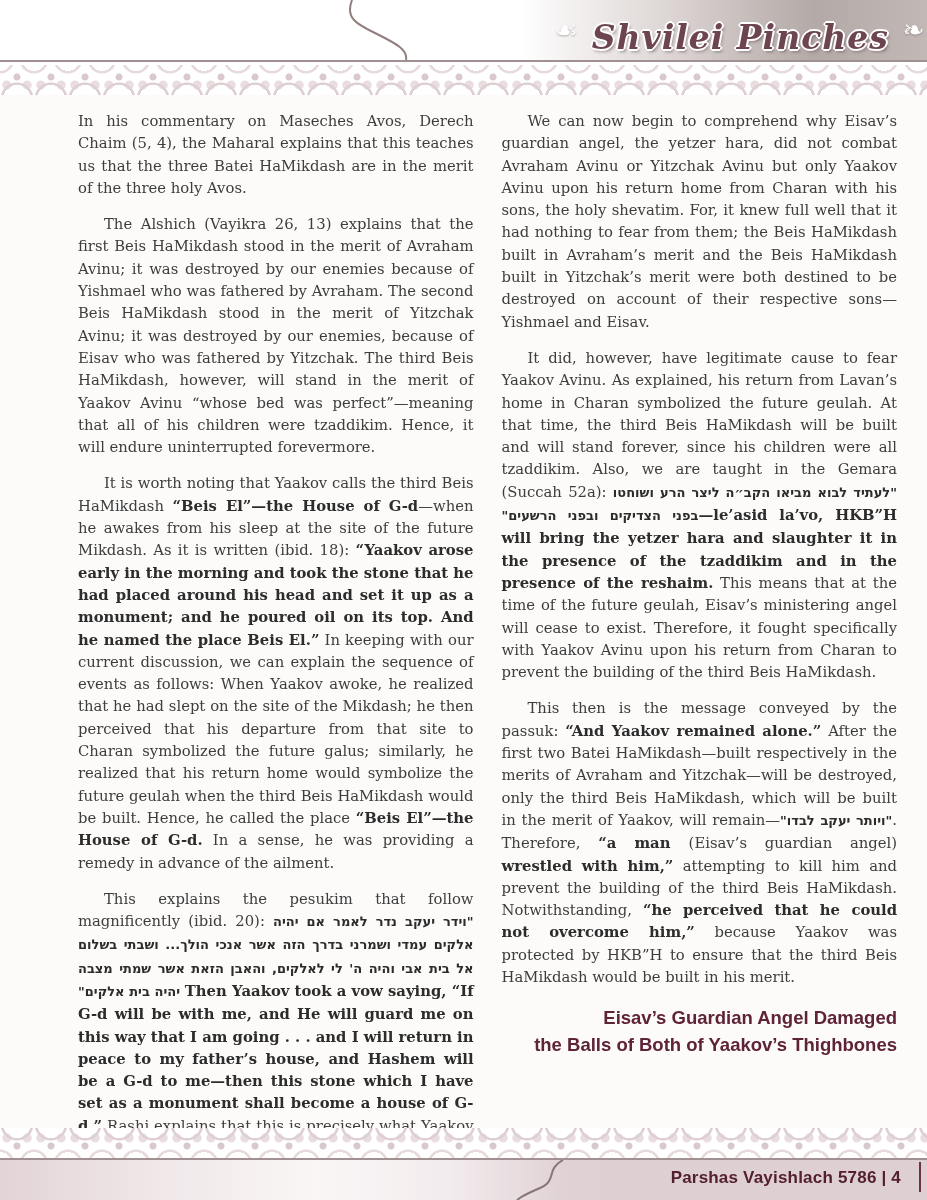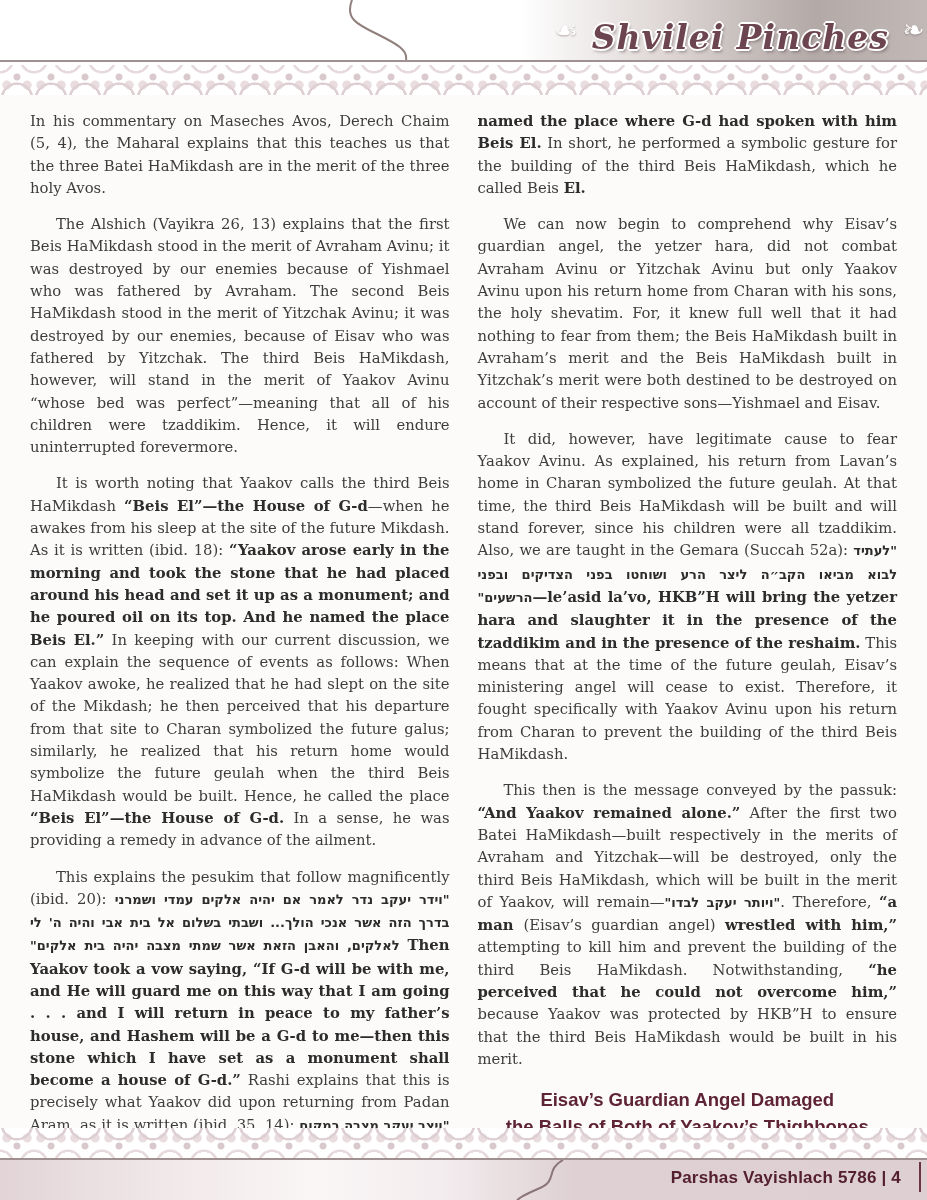--- a/index.html
+++ b/index.html
@@ -44,36 +44,36 @@
       radial-gradient(circle at 100% -6px, transparent 12px, #e7dadd 12px, #e7dadd 14px, transparent 15px),
       radial-gradient(circle at 50% 12px, #d9c9cd 3px, transparent 4px),
       radial-gradient(circle at 20% 20px, #e9dde0 4px, transparent 5px),
       radial-gradient(circle at 80% 20px, #e9dde0 4px, transparent 5px);
     background-size:34px 30px; background-repeat:repeat-x;
   }
   .lace.flip { transform:scaleY(-1); }
 
   
   .content {
-    display:flex; gap:28px; padding:15px 30px 0 30px; height:1033px; overflow:hidden;
+    display:flex; gap:28px; padding:15px 30px 0 30px; height:1033px; overflow:hidden;margin-left:48px;
   }
   .col { width:420px; }
   .para {
     font-size:14.8px; line-height:22.3px; text-align:justify; color:#3d3d3d;
     margin-bottom:14px;
   }
   .para.indent { text-indent:26px; }
   .b { font-weight:bold; color:#2c2c2c; }
   .he {
     font-family:"DejaVu Sans", sans-serif; font-weight:bold; font-size:13px;
     unicode-bidi:isolate; color:#2c2c2c;
   }
   .section-heading {
     font-family:"Liberation Sans", sans-serif; font-weight:bold;
-    color:#5e2336; text-align:center; font-size:18.5px; line-height:1.45;
+    color:#5e2336; text-align:right; font-size:18.5px; line-height:1.45;
     margin:17px 0 15px 0; white-space:pre-line;
   }
 
   
   .footer-band {
     position:relative; height:42px;
     background:linear-gradient(90deg,#e2d4d7 0%,#efe6e8 16%,#faf6f6 34%,#f3ecee 48%,#ded0d3 62%,#ddcfd2 100%);
   }
   .footer-curve { position:absolute; left:0; top:0; }
   .page-label {
@@ -105,21 +105,20 @@
   <div class="lace"></div>
 
   <div class="content">
     <div class="col">
         <p class="para"><span>In his commentary on Maseches Avos, Derech Chaim (5, 4), the Maharal explains that this teaches us that the three Batei HaMikdash are in the merit of the three holy Avos.</span></p>
         <p class="para indent"><span>The Alshich (Vayikra 26, 13) explains that the first Beis HaMikdash stood in the merit of Avraham Avinu; it was destroyed by our enemies because of Yishmael who was fathered by Avraham.  The second Beis HaMikdash stood in the merit of Yitzchak Avinu; it was destroyed by our enemies, because of Eisav who was fathered by Yitzchak.  The third Beis HaMikdash, however, will stand in the merit of Yaakov Avinu “whose bed was perfect”—meaning that all of his children were tzaddikim.  Hence, it will endure uninterrupted forevermore.</span></p>
         <p class="para indent"><span>It is worth noting that Yaakov calls the third Beis HaMikdash </span><span class="b">“Beis El”—the House of G-d</span><span>—when he awakes from his sleep at the site of the future Mikdash.  As it is written (ibid. 18): </span><span class="b">“Yaakov arose early in the morning and took the stone that he had placed around his head and set it up as a monument; and he poured oil on its top.  And he named the place Beis El.”</span><span>  In keeping with our current discussion, we can explain the sequence of events as follows: When Yaakov awoke, he realized that he had slept on the site of the Mikdash; he then perceived that his departure from that site to Charan symbolized the future galus; similarly, he realized that his return home would symbolize the future geulah when the third Beis HaMikdash would be built.  Hence, he called the place </span><span class="b">“Beis El”—the House of G-d.</span><span>  In a sense, he was providing a remedy in advance of the ailment.</span></p>
         <p class="para indent"><span>This explains the pesukim that follow magnificently (ibid. 20): </span><span class="he" dir="rtl">"וידר יעקב נדר לאמר אם יהיה אלקים עמדי ושמרני בדרך הזה אשר אנכי הולך... ושבתי בשלום אל בית אבי והיה ה' לי לאלקים, והאבן הזאת אשר שמתי מצבה יהיה בית אלקים"</span><span>  </span><span class="b">Then Yaakov took a vow saying, “If G-d will be with me, and He will guard me on this way that I am going . . . and I will return in peace to my father’s house, and Hashem will be a G-d to me—then this stone which I have set as a monument shall become a house of G-d.”</span><span>  Rashi explains that this is precisely what Yaakov did upon returning from Padan Aram, as it is written (ibid. 35, 14): </span><span class="he" dir="rtl">"ויצב יעקב מצבה במקום אשר דיבר אתו מצבת אבן ויסך עליה נסך ויצוק עליה שמן. ויקרא יעקב את שם המקום אשר דיבר אתו שם אלקים בית אל"</span></p>
       </div>
     <div class="col">
-        <p class="para"><span class="b">named the place where G-d had spoken with him Beis El.</span><span>  In short, he performed a symbolic gesture for the building of the third Beis HaMikdash, which he called Beis </span><span class="b">El.</span></p>
         <p class="para indent"><span>We can now begin to comprehend why Eisav’s guardian angel, the yetzer hara, did not combat Avraham Avinu or Yitzchak Avinu but only Yaakov Avinu upon his return home from Charan with his sons, the holy shevatim.  For, it knew full well that it had nothing to fear from them; the Beis HaMikdash built in Avraham’s merit and the Beis HaMikdash built in Yitzchak’s merit were both destined to be destroyed on account of their respective sons—Yishmael and Eisav.</span></p>
         <p class="para indent"><span>It did, however, have legitimate cause to fear Yaakov Avinu.  As explained, his return from Lavan’s home in Charan symbolized the future geulah.  At that time, the third Beis HaMikdash will be built and will stand forever, since his children were all tzaddikim.  Also, we are taught in the Gemara (Succah 52a): </span><span class="he" dir="rtl">"לעתיד לבוא מביאו הקב״ה ליצר הרע ושוחטו בפני הצדיקים ובפני הרשעים"</span><span class="b">—le’asid la’vo, HKB”H will bring the yetzer hara and slaughter it in the presence of the tzaddikim and in the presence of the reshaim.</span><span>  This means that at the time of the future geulah, Eisav’s ministering angel will cease to exist.  Therefore, it fought specifically with Yaakov Avinu upon his return from Charan to prevent the building of the third Beis HaMikdash.</span></p>
         <p class="para indent"><span>This then is the message conveyed by the passuk: </span><span class="b">“And Yaakov remained alone.”</span><span>  After the first two Batei HaMikdash—built respectively in the merits of Avraham and Yitzchak—will be destroyed, only the third Beis HaMikdash, which will be built in the merit of Yaakov, will remain—</span><span class="he" dir="rtl">"ויותר יעקב לבדו"</span><span>.  Therefore, </span><span class="b">“a man </span><span>(Eisav’s guardian angel) </span><span class="b">wrestled with him,”</span><span> attempting to kill him and prevent the building of the third Beis HaMikdash.  Notwithstanding, </span><span class="b">“he perceived that he could not overcome him,”</span><span> because Yaakov was protected by HKB”H to ensure that the third Beis HaMikdash would be built in his merit.</span></p>
         <h2 class="section-heading">Eisav’s Guardian Angel Damaged
 the Balls of Both of Yaakov’s Thighbones</h2>
       </div>
   </div>
 
   <div class="lace flip"></div>
   <div class="rule"></div>

